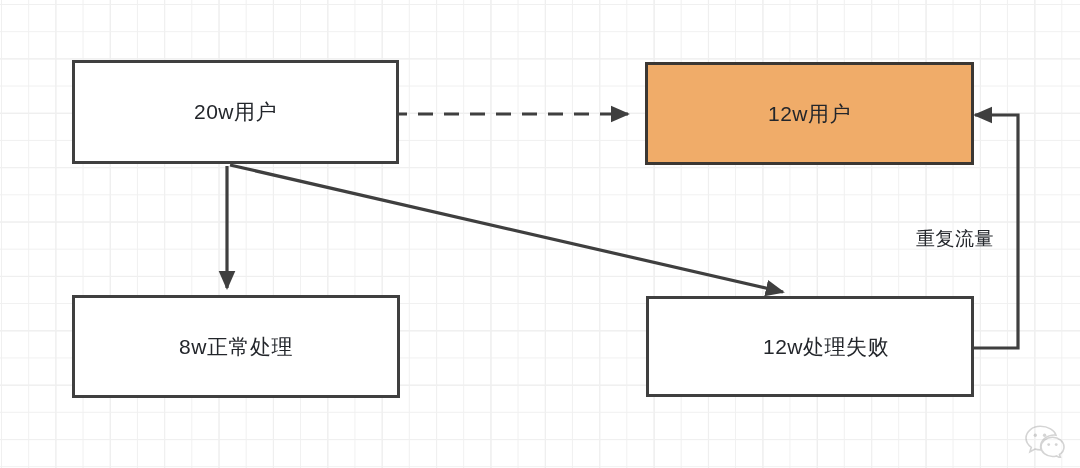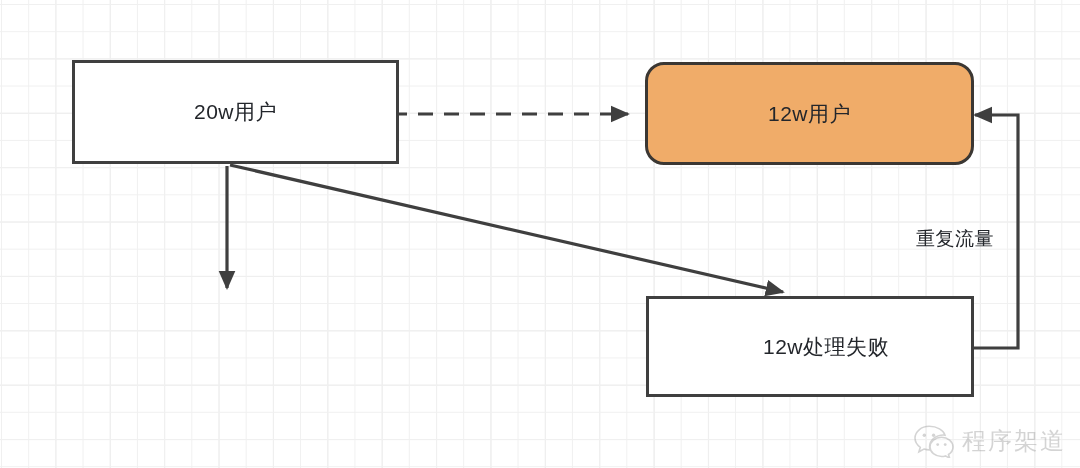--- a/index.html
+++ b/index.html
@@ -43,21 +43,20 @@
     background: #ffffff;
     color: #23262b;
     font-size: 21px;
     letter-spacing: 0.5px;
     z-index: 3;
     margin-left: 9px;
   }
   .node.highlight {
     background: #f0ac69;
     border-color: #3b3733;
-    border-radius: 19px;
   }
   #node-source   { left: 63px;  top: 60px;  width: 327px; height: 104px; }
   #node-dup      { left: 636px; top: 62px;  width: 329px; height: 103px; }
   #node-ok       { left: 63px;  top: 295px; width: 328px; height: 103px; }
   #node-fail     { left: 637px; top: 296px; width: 328px; height: 101px; padding-left: 32px; }
 
   .edge-label {
     position: absolute;
     color: #23262b;
     font-size: 19px;
@@ -112,32 +111,34 @@
   </svg>
 
   <div class="node" id="node-source">
     <span>20w用户</span>
   </div>
 
   <div class="node highlight" id="node-dup">
     <span>12w用户</span>
   </div>
 
+  <div class="node" id="node-ok">
+    <span>8w正常处理</span>
+  </div>
 
   <div class="node" id="node-fail">
     <span>12w处理失败</span>
   </div>
 
   <div class="edge-label" id="label-loop">重复流量</div>
 
   <div class="watermark">
     <svg class="wm-icon" width="42" height="34" viewBox="0 0 42 34">
       <path d="M16.2 2.3C8.3 2.3 2 7.6 2 14.1c0 3.7 2.1 7 5.3 9.2l-1.4 4.5 5.1-2.7c1.6.5 3.4.8 5.2.8h.9c-.3-1-.5-2-.5-3.1 0-6.5 6.2-11.8 13.9-11.8.5 0 1 0 1.5.1C30.6 6.2 24 2.3 16.2 2.3z" fill="none" stroke="#9a9a9a" stroke-width="1.6"></path>
       <circle cx="11.3" cy="11.2" r="1.7" fill="#9a9a9a"></circle>
       <circle cx="20.6" cy="11.2" r="1.7" fill="#9a9a9a"></circle>
       <path d="M40 22.9c0-5.3-5.2-9.6-11.5-9.6S17 17.6 17 22.9c0 5.3 5.2 9.6 11.5 9.6 1.4 0 2.7-.2 3.9-.6l4.2 2.2-1.1-3.6c2.8-1.8 4.5-4.5 4.5-7.6z" fill="#ffffff" stroke="#9a9a9a" stroke-width="1.6"></path>
       <circle cx="24.7" cy="20.6" r="1.4" fill="#9a9a9a"></circle>
       <circle cx="32.2" cy="20.6" r="1.4" fill="#9a9a9a"></circle>
     </svg>
-    <span class="wm-text">程序架道</span>
   </div>
 
 </div>
 
 </body></html>

